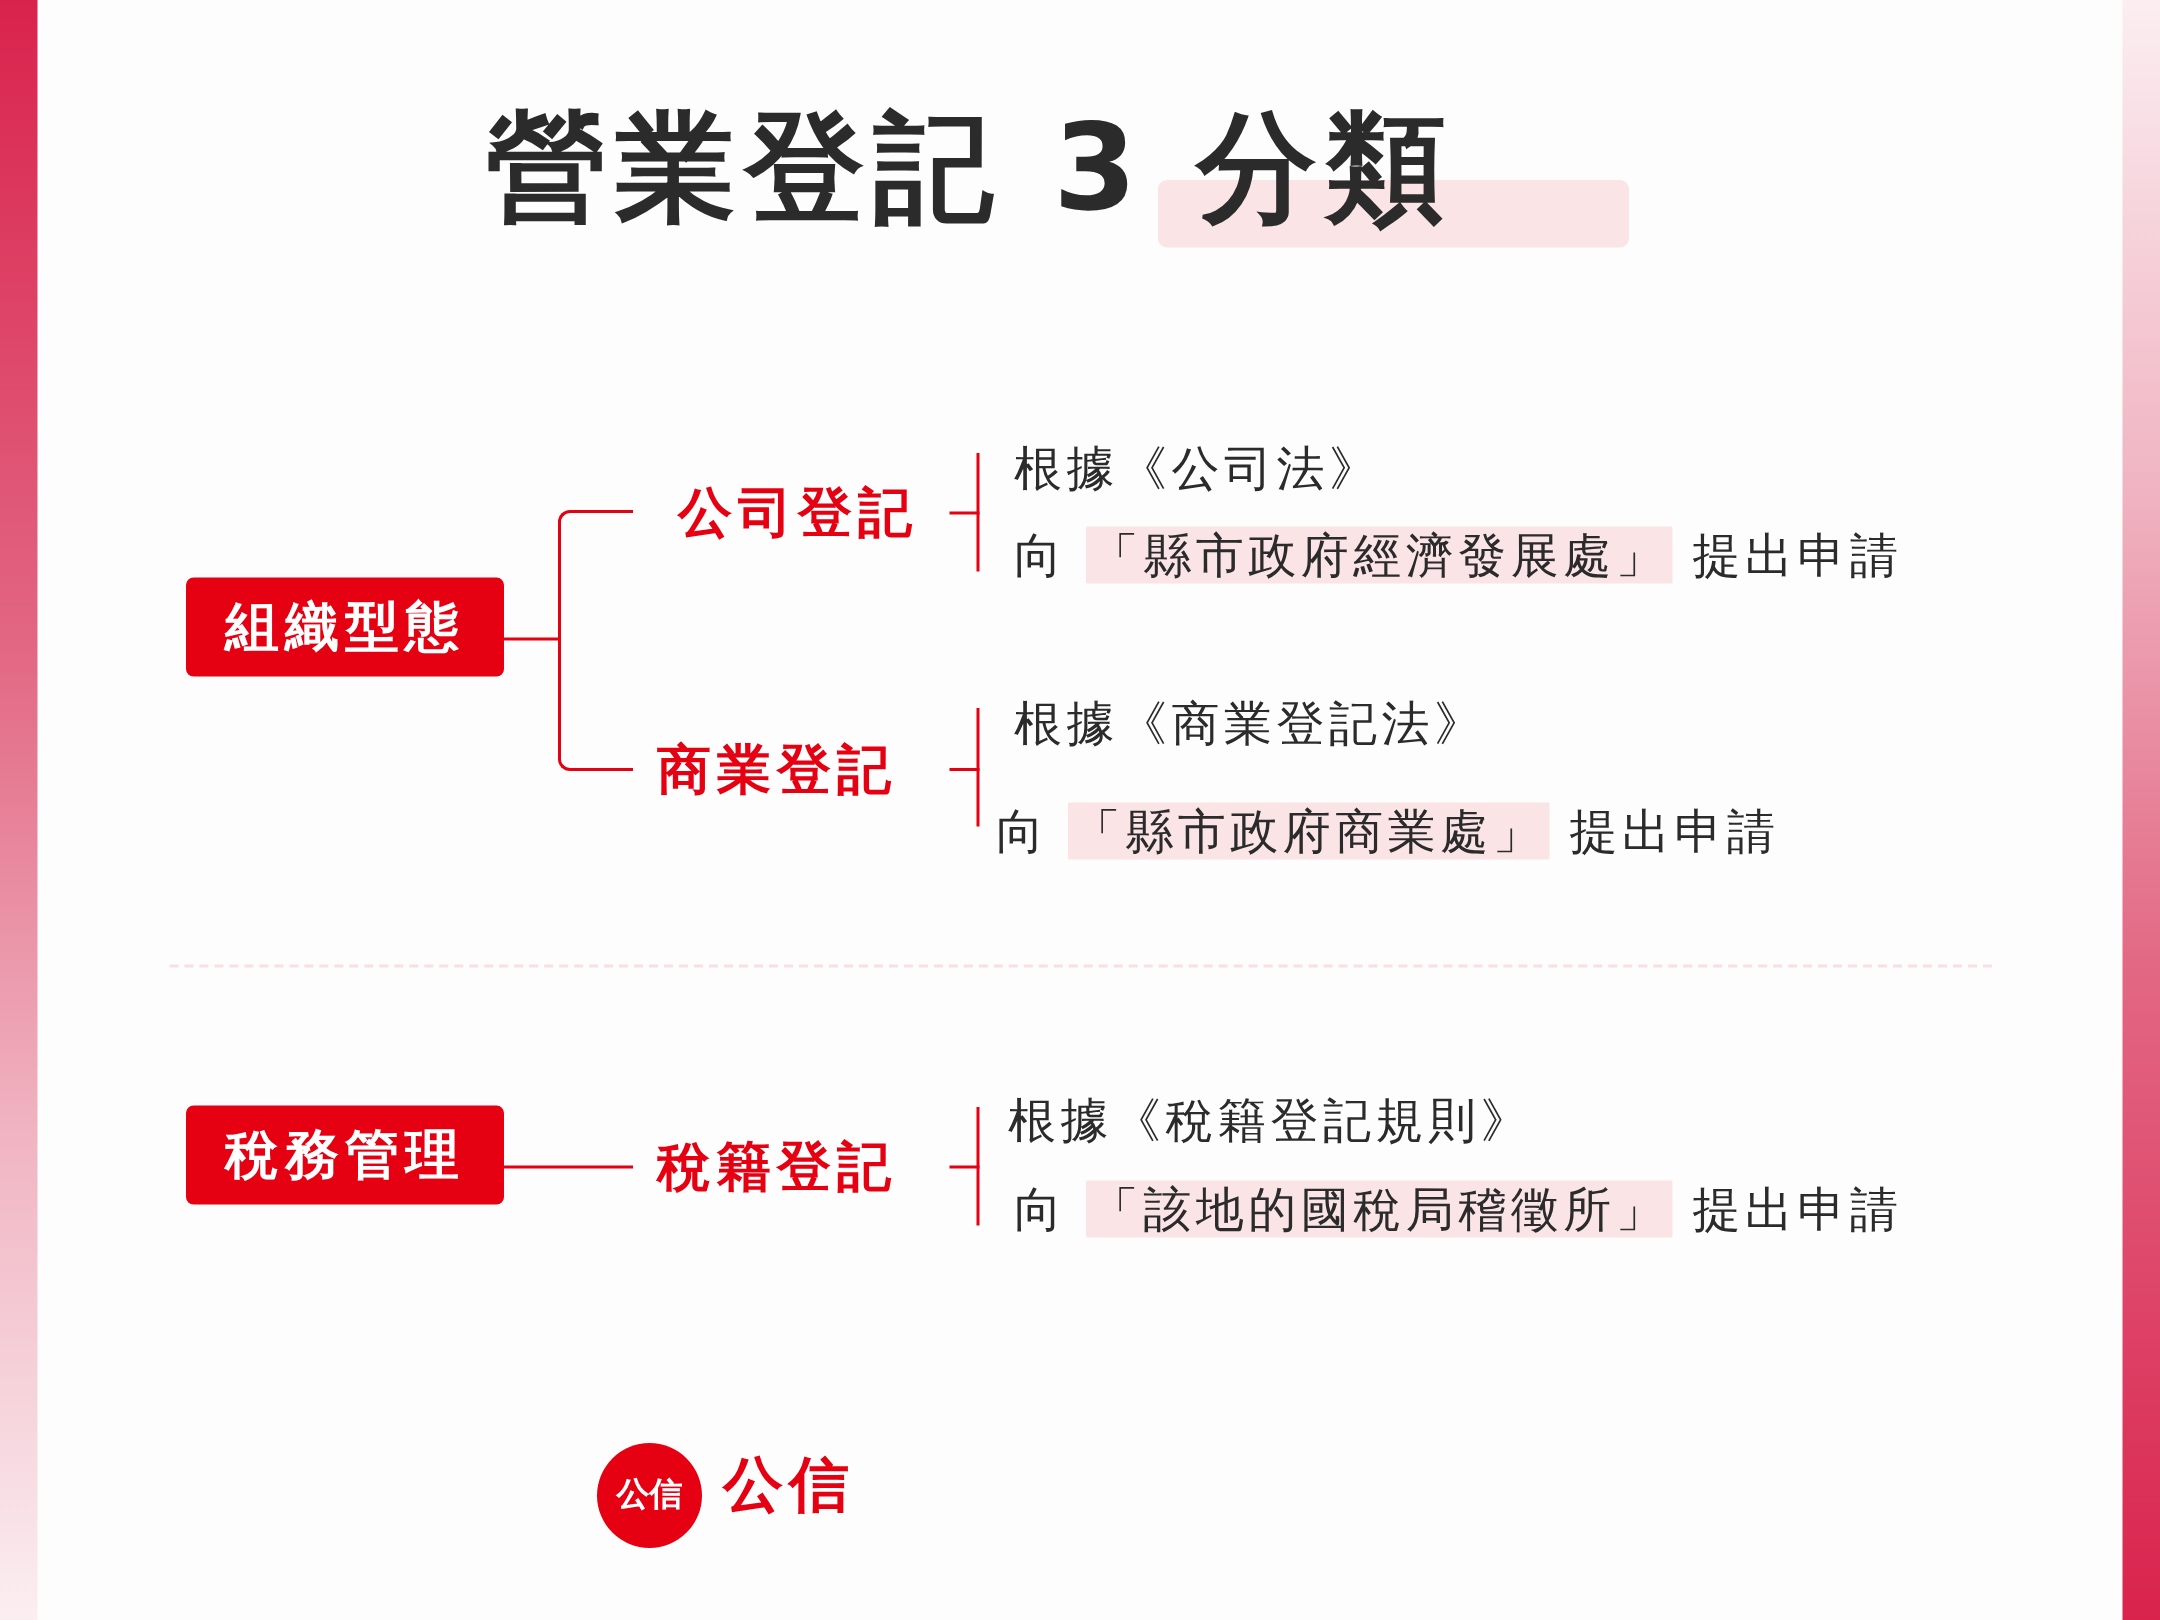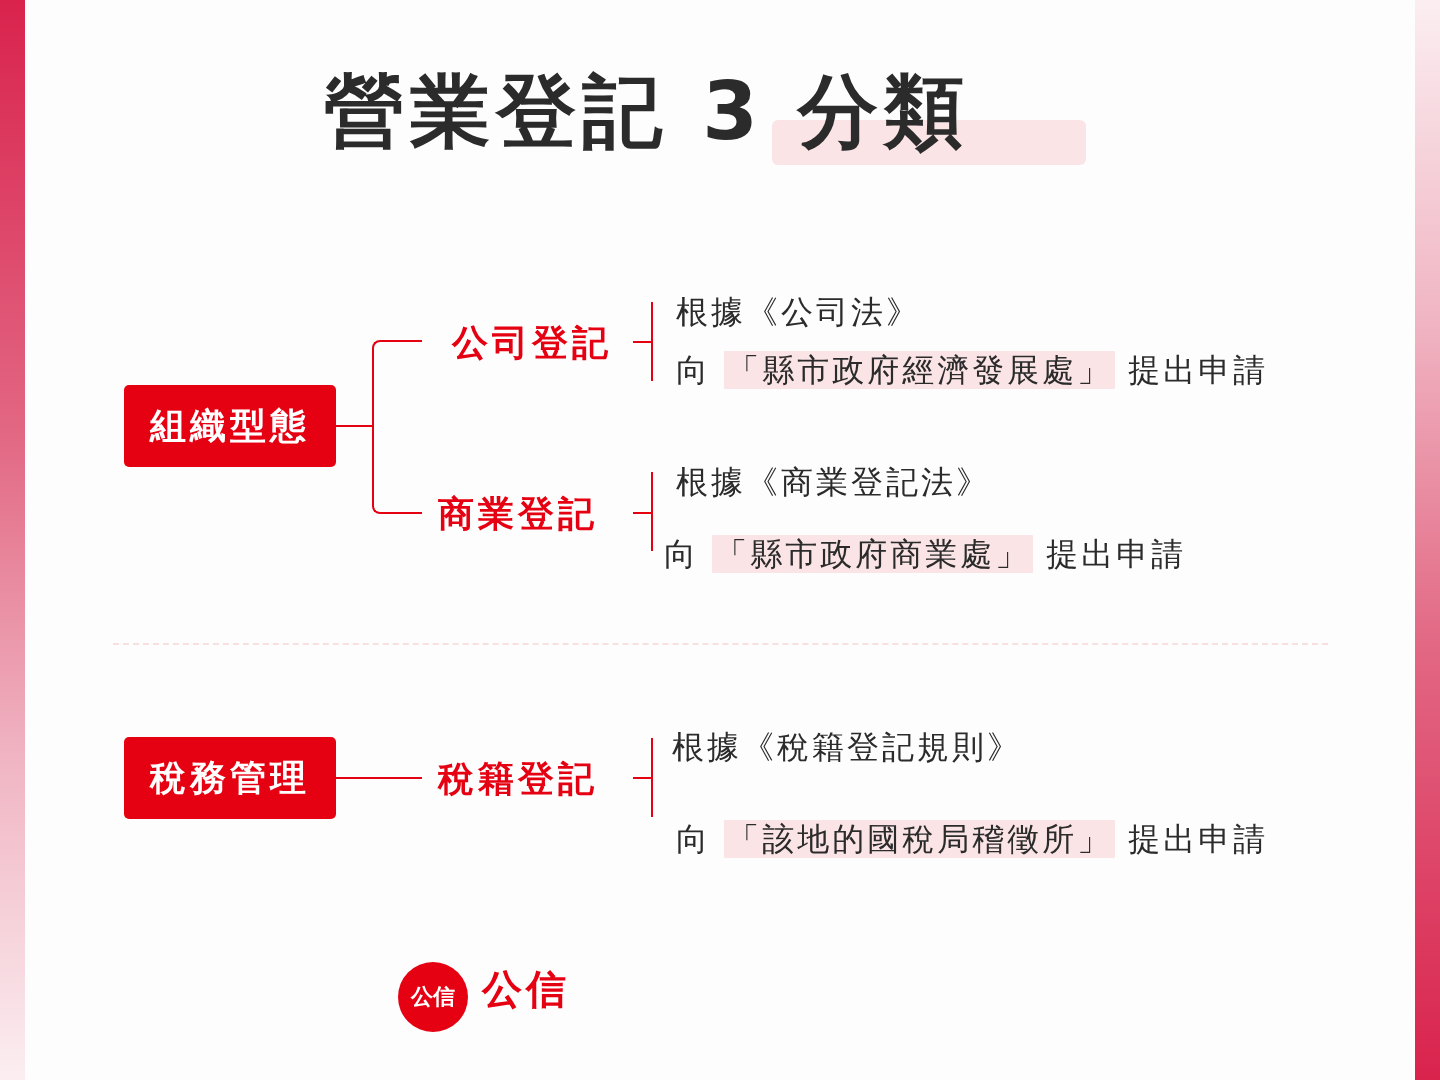--- a/index.html
+++ b/index.html
@@ -8,21 +8,21 @@
 
   .edge-left { position: absolute; left: 0; top: 0; width: 25px; height: 1080px;
     background: linear-gradient(to bottom, #d9234d 0%, #e26783 40%, #f0b4c2 70%, #fbeef1 100%); }
   .edge-right { position: absolute; right: 0; top: 0; width: 25px; height: 1080px;
     background: linear-gradient(to top, #d9234d 0%, #e26783 40%, #f0b4c2 70%, #fbeef1 100%); }
 
   .title-wrap { position: absolute; left: 0; top: 62px; width: 1294px; text-align: center; }
   .title-hl { position: absolute; left: 772px; top: 120px; width: 314px; height: 45px; background: #fbe4e6; border-radius: 6px; }
   .title { position: relative; display: inline-block; font-size: 80px; font-weight: bold; letter-spacing: 6px; color: #2b2b2b; line-height: 100px; }
 
-  .cat-box { position: absolute; left: 124px; width: 212px; height: 82px; background: #e50012; border-radius: 5px;
+  .cat-box { position: absolute; left: 124px; width: 212px; height: 66px; background: #e50012; border-radius: 5px;
     color: #fff; font-size: 36px; font-weight: bold; letter-spacing: 4px; display: flex; align-items: center; justify-content: center; }
 
   .line { position: absolute; background: #e50012; }
   .bracket { position: absolute; border: 2px solid #e50012; border-right: none; border-radius: 8px 0 0 8px; }
 
   .reg-label { position: absolute; color: #e50012; font-size: 36px; font-weight: bold; letter-spacing: 4px; line-height: 44px; }
 
   .desc-line { position: absolute; font-size: 32px; letter-spacing: 3px; color: #2b2b2b; line-height: 46px; white-space: nowrap; }
   .hl { background: #fbe4e6; border-radius: 1px; padding: 0 3px; }
 
@@ -71,21 +71,21 @@
 
 <div class="divider"></div>
 
 <div class="cat-box" style="top:737px;">稅務管理</div>
 <div class="line" style="left:336px; top:777px; width:86px; height:2px;"></div>
 
 <div class="reg-label" style="left:438px; top:757px;">稅籍登記</div>
 <div class="line" style="left:633px; top:777px; width:20px; height:2px;"></div>
 <div class="line" style="left:651px; top:738px; width:2px; height:79px;"></div>
 <div class="desc-line" style="left:672px; top:724px;">根據《稅籍登記規則》</div>
-<div class="desc-line" style="left:676px; top:783px;margin-top:33px;">
+<div class="desc-line" style="left:676px; top:783px;">
   <span>向</span>
   <span class="hl">「該地的國稅局稽徵所」</span>
   <span>提出申請</span>
 </div>
 
 <div class="footer">
   <div class="logo-circle">公信</div>
   <span class="brand-red">公信</span>
 </div>
 

